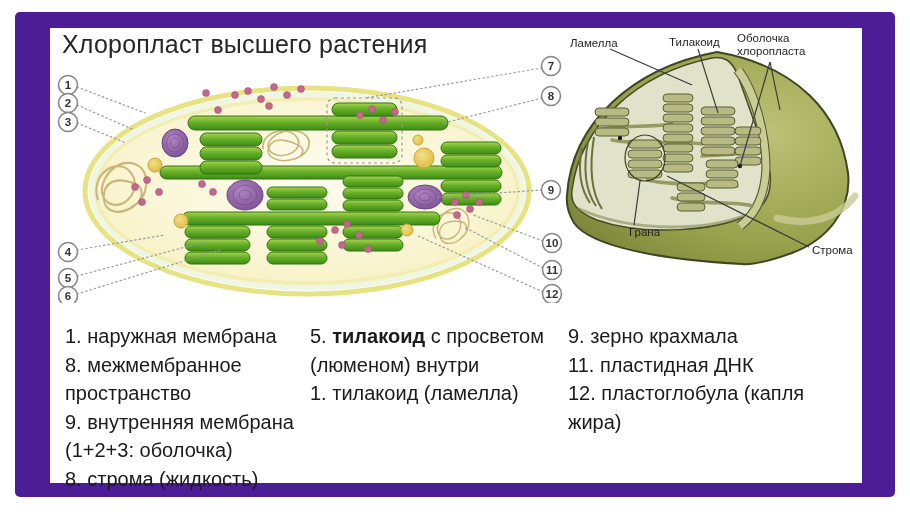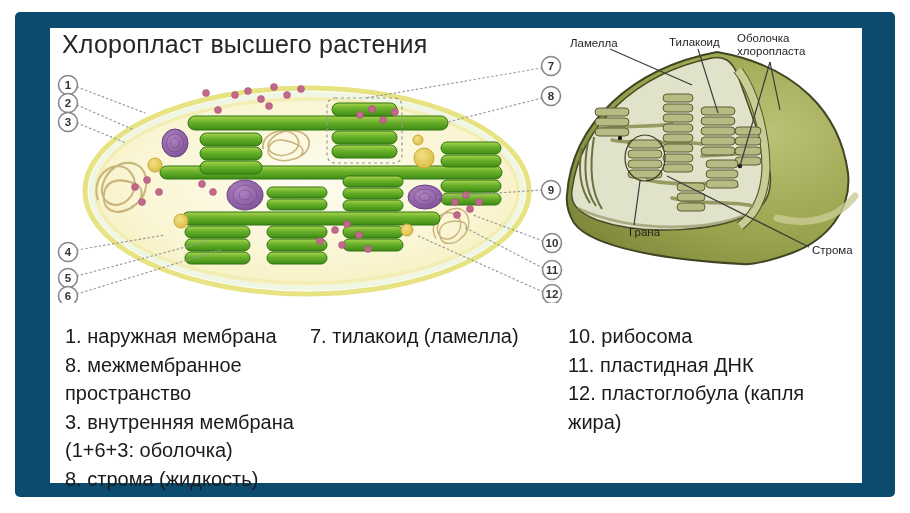--- a/index.html
+++ b/index.html
@@ -2,21 +2,21 @@
 <html><head>
 <meta charset="utf-8">
 <style>
   html,body{margin:0;padding:0;}
   body{
     width:910px;height:513px;position:relative;overflow:hidden;
     background:#ffffff;
     font-family:"Liberation Sans", sans-serif;
   }
   .mat{position:absolute;left:15px;top:12px;width:880px;height:485px;
-    background:#0c4a6e;border-radius:5px;}
+    background:#4c1d95;border-radius:5px;}
   .card{position:absolute;left:35px;top:16px;width:812px;height:455px;background:#ffffff;}
   .title{position:absolute;left:12px;top:2px;margin:0;font-size:25px;font-weight:400;
     color:#262626;letter-spacing:.2px;}
   svg.schematic{position:absolute;left:0;top:25px;}
   svg.illustration{position:absolute;left:502px;top:0;}
   .legend{position:absolute;left:0;top:294px;width:812px;height:161px;}
   .legend-col{position:absolute;top:0;}
   .legend-col p{margin:0;font-size:20px;line-height:28.5px;color:#1b1b1b;}
   .legend-col b{font-weight:700;}
   .c1{left:15px;width:240px;}
@@ -342,27 +342,28 @@
       <text class="ill-label" x="185" y="14">Оболочка</text>
       <text class="ill-label" x="185" y="27">хлоропласта</text>
       <text class="ill-label" x="77" y="208">Грана</text>
       <text class="ill-label" x="260" y="226">Строма</text>
     </svg>
 
     <div class="legend">
       <div class="legend-col c1">
         <p>1. наружная мембрана</p>
         <p>8. межмембранное пространство</p>
-        <p>3. внутренняя мембрана (1+6+3: оболочка)</p>
+        <p>9. внутренняя мембрана (1+2+3: оболочка)</p>
         <p>8. строма (жидкость)</p>
       </div>
       <div class="legend-col c2">
-        <p>7. тилакоид (ламелла)</p>
+        <p><span>5. </span><b>тилакоид</b><span> с просветом (люменом) внутри</span></p>
+        <p>1. тилакоид (ламелла)</p>
       </div>
       <div class="legend-col c3">
-        <p>10. рибосома</p>
+        <p>9. зерно крахмала</p>
         <p>11. пластидная ДНК</p>
         <p>12. пластоглобула (капля жира)</p>
       </div>
     </div>
 
   </div>
 </div>
 
 </body></html>

